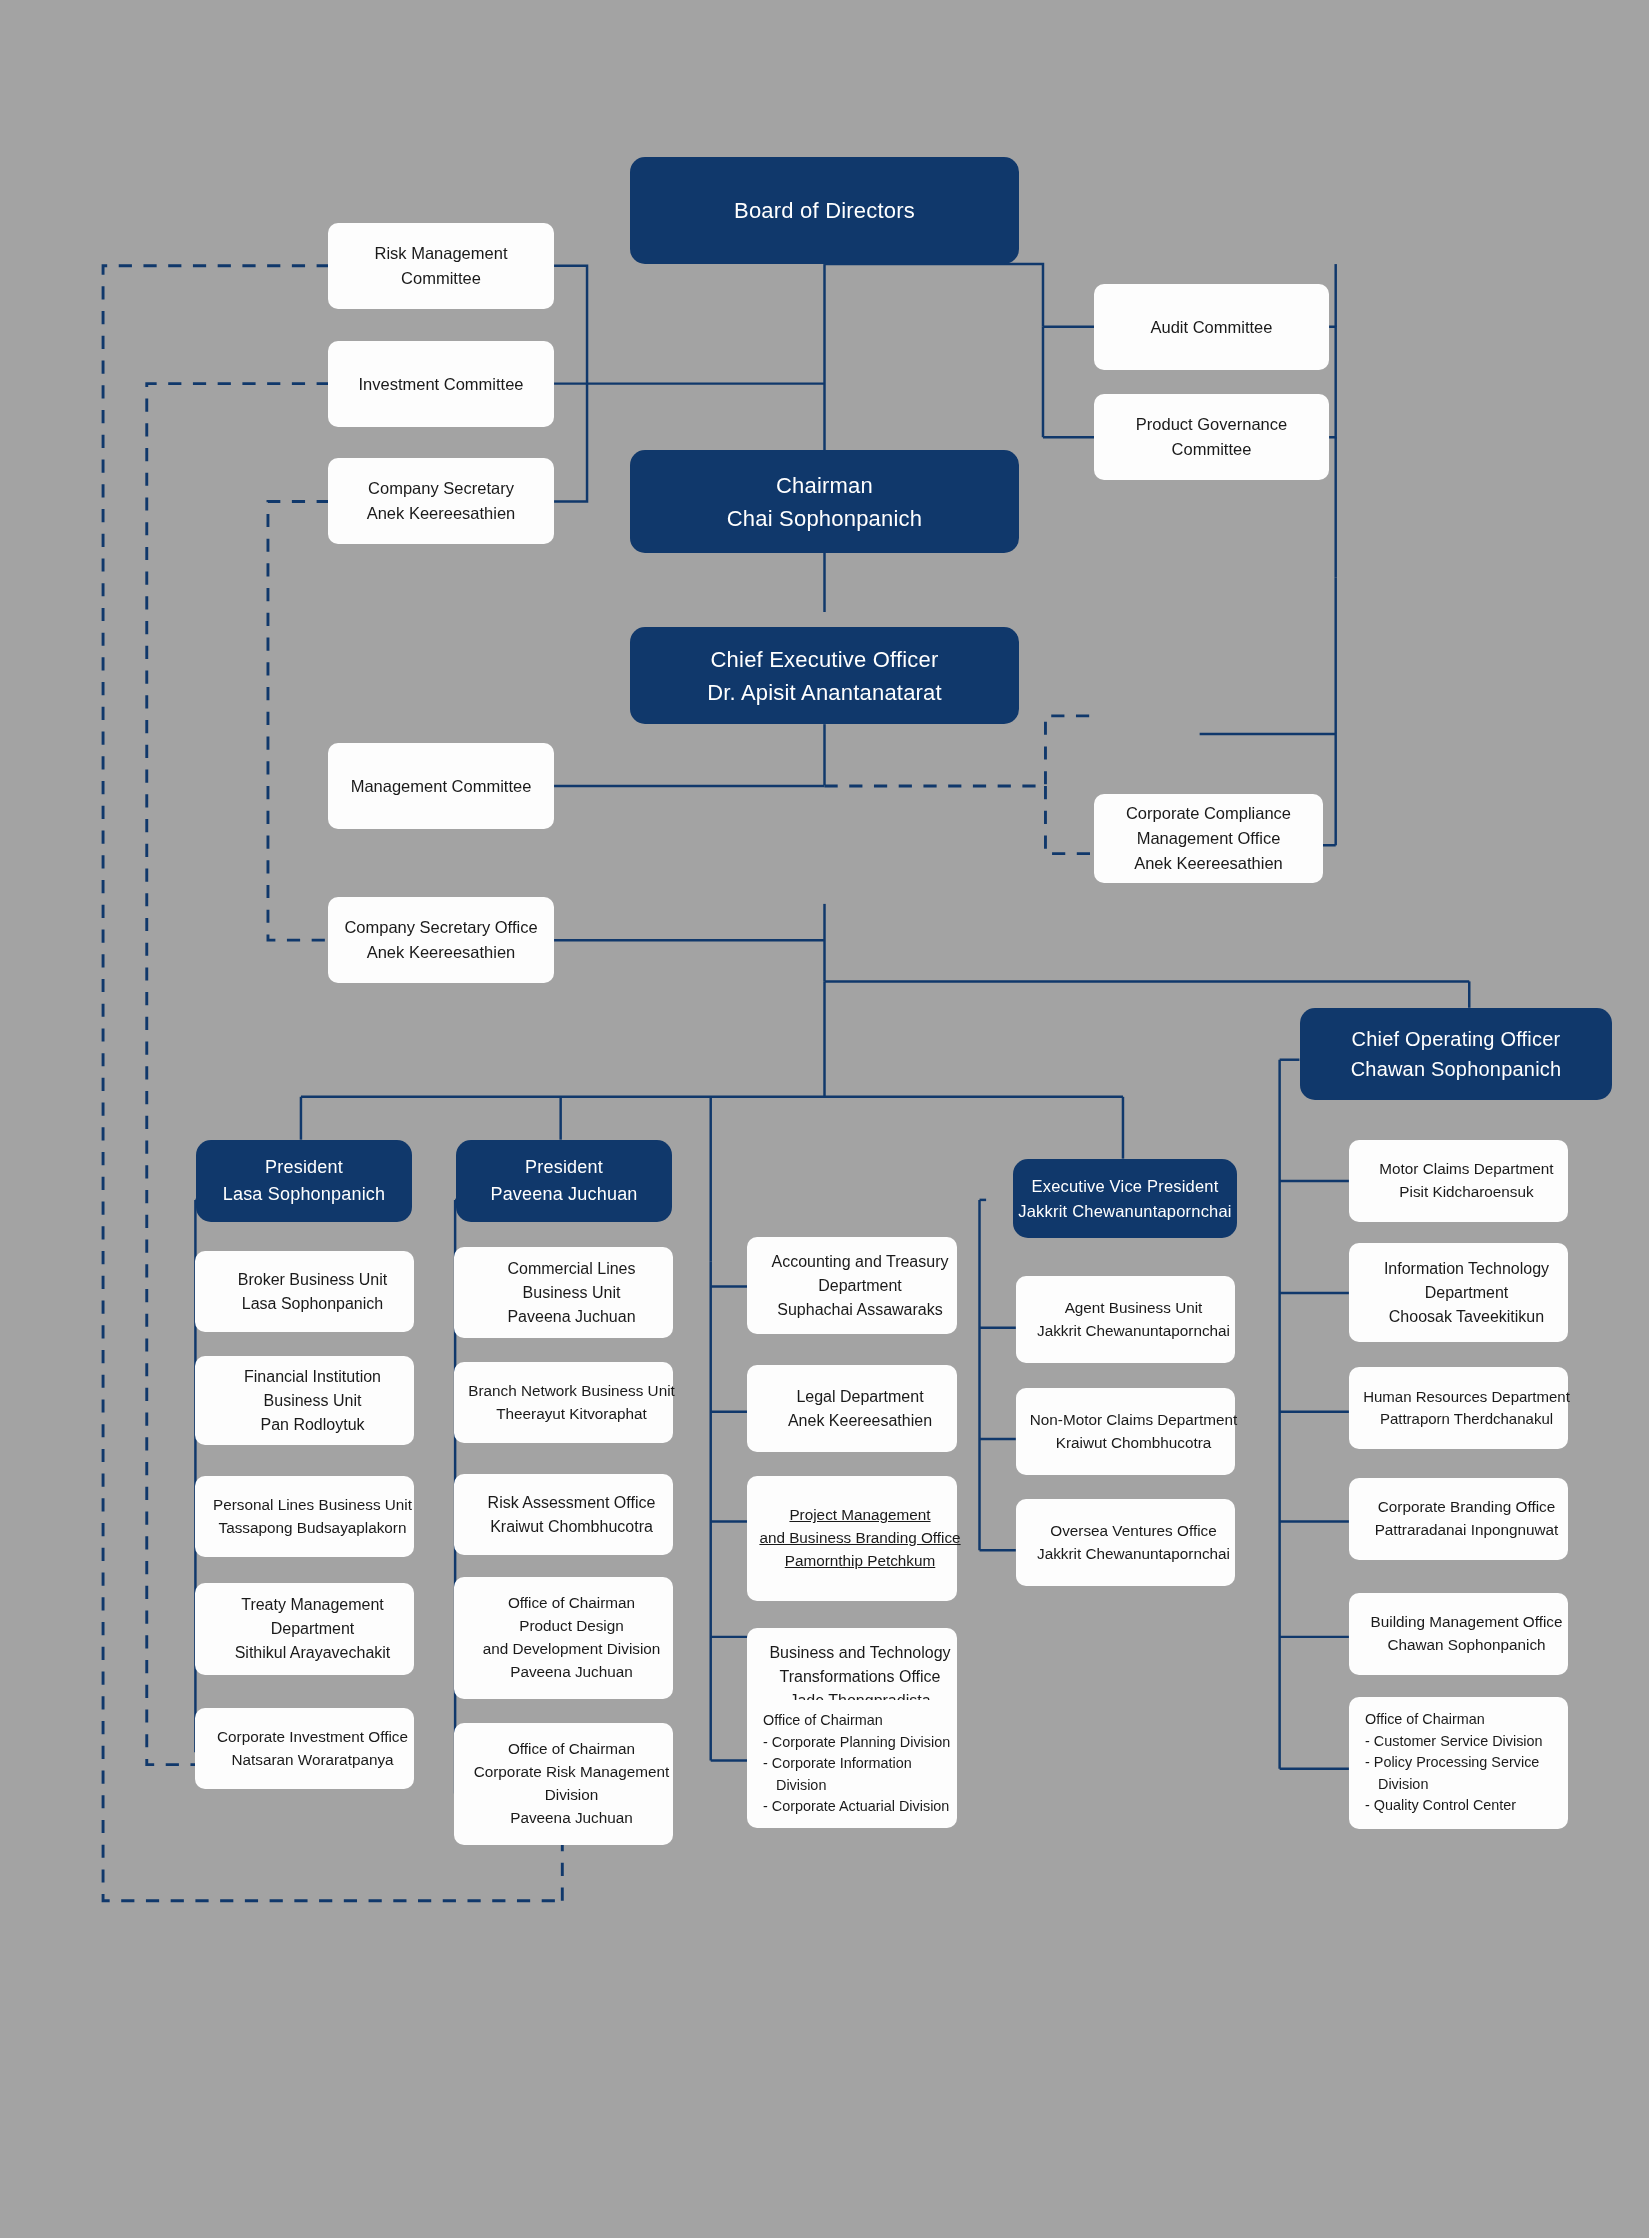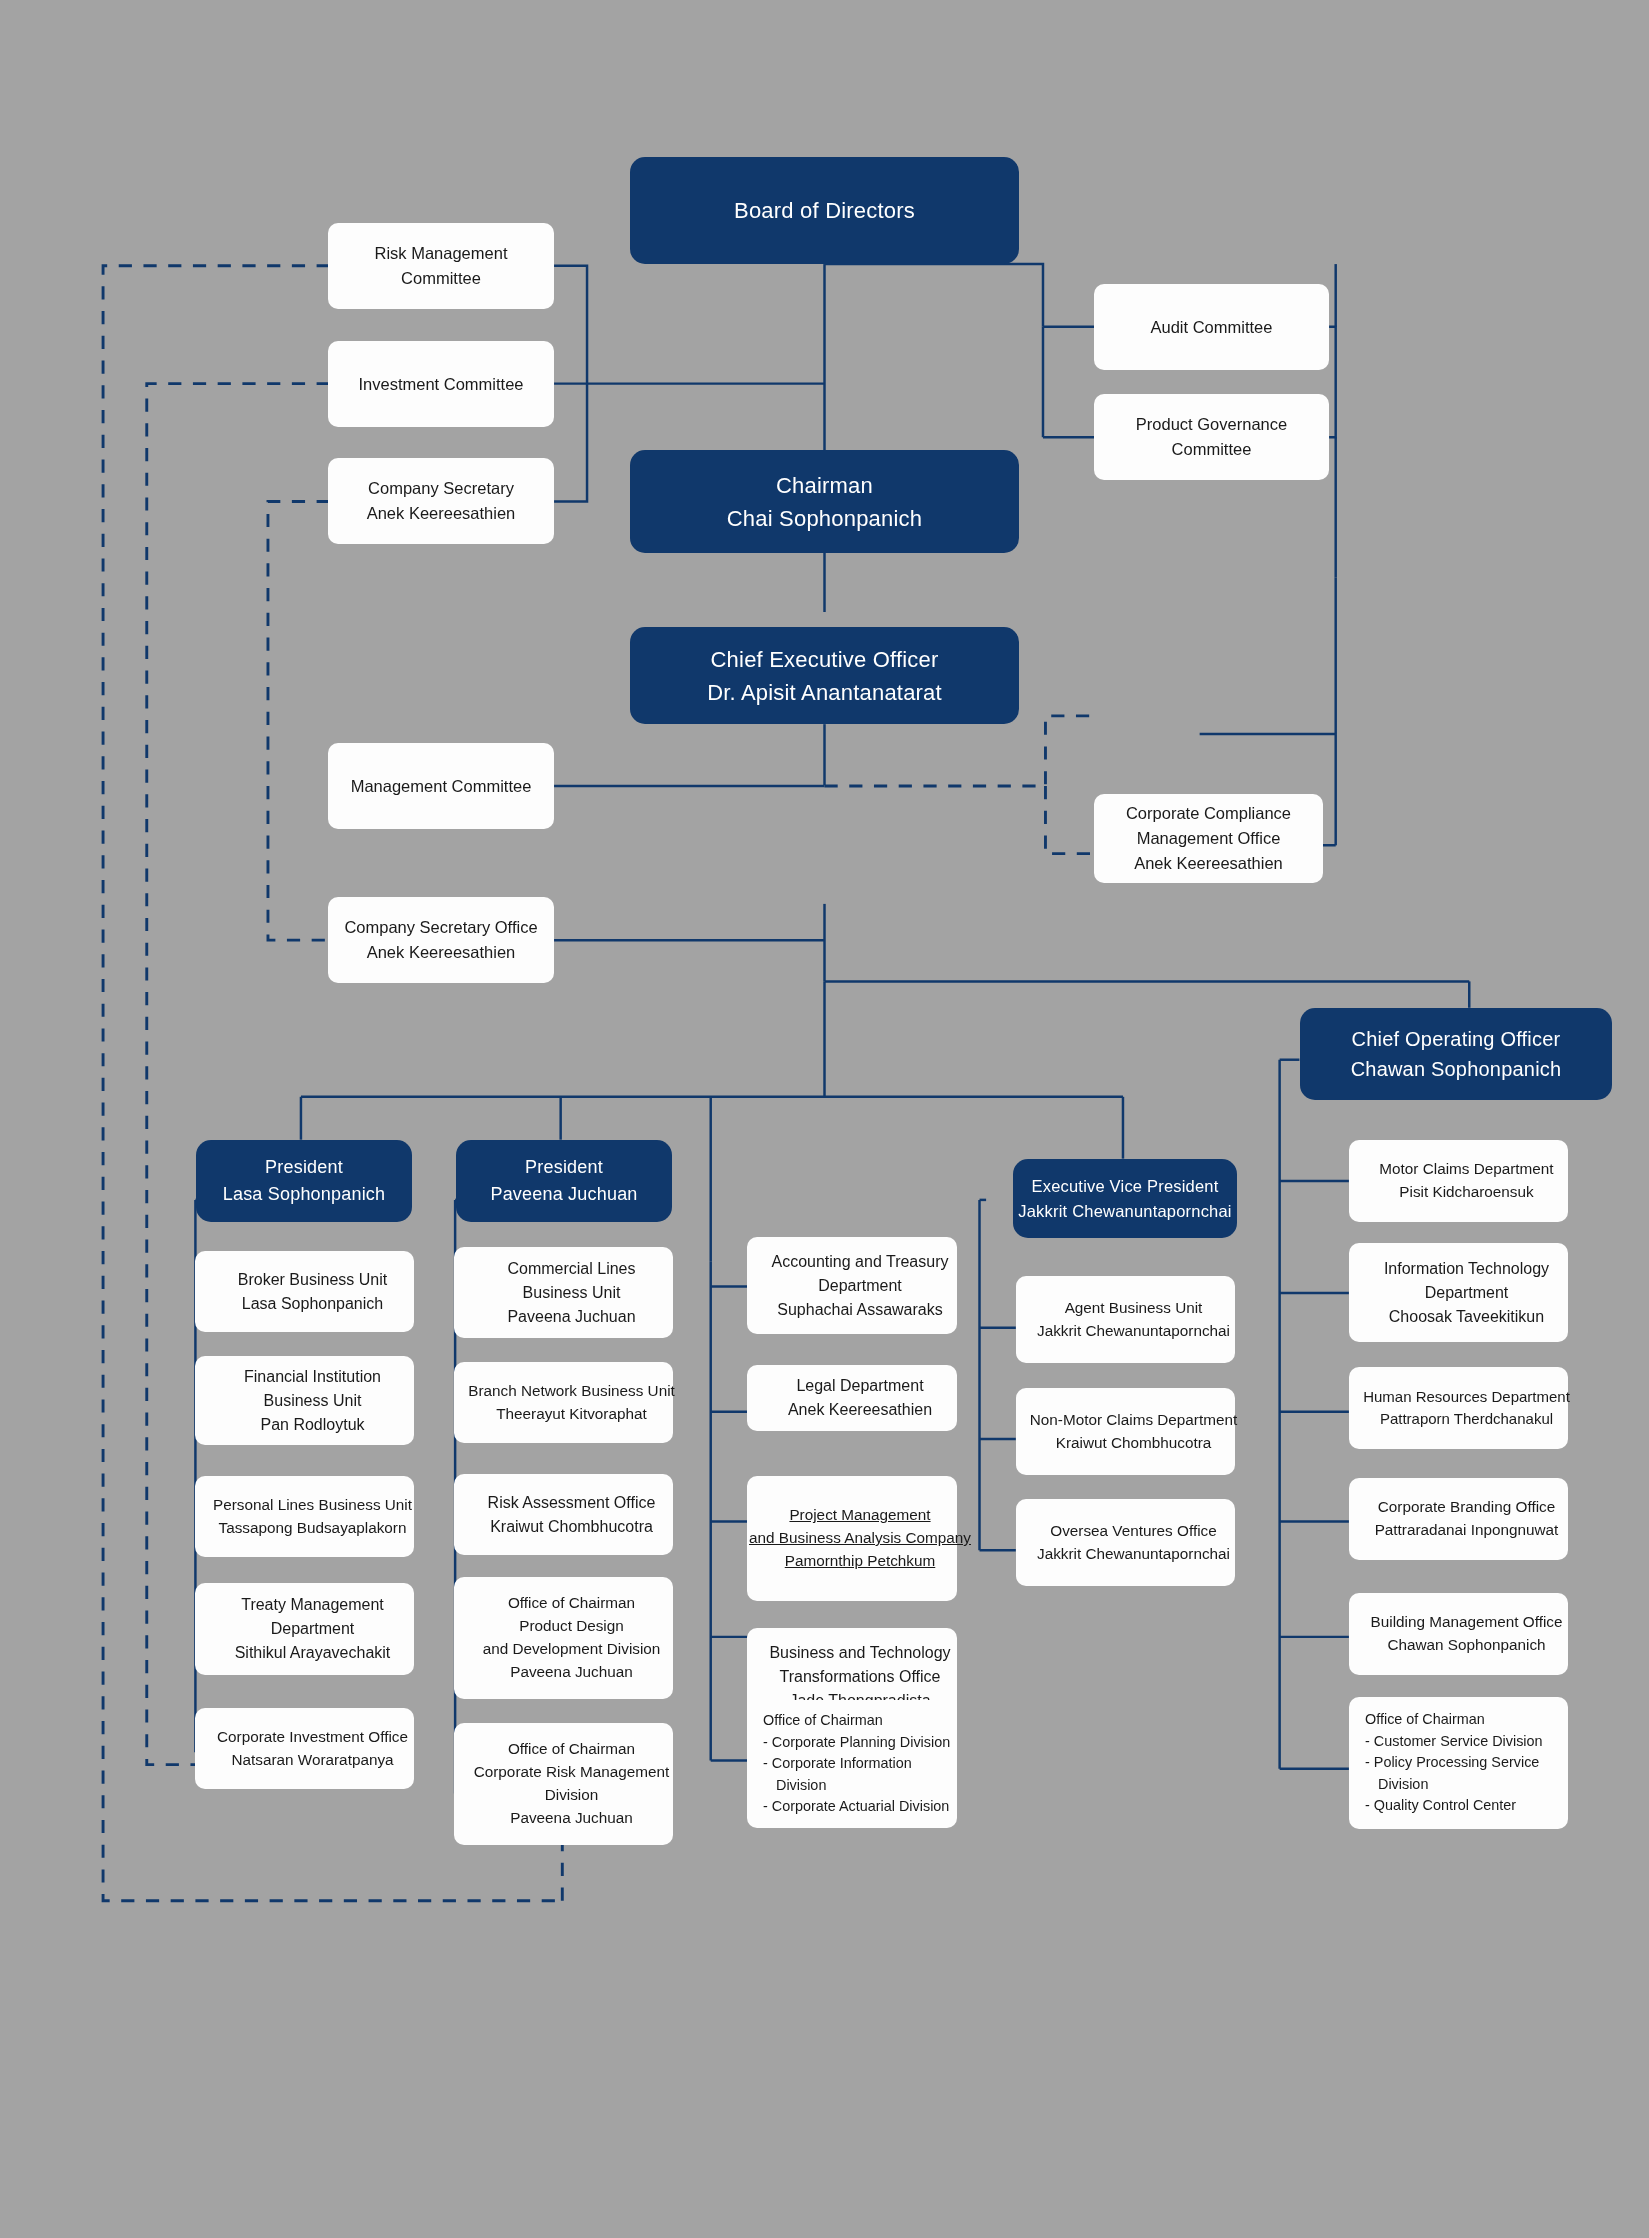--- a/index.html
+++ b/index.html
@@ -287,27 +287,27 @@
     <span class="line">Corporate Risk Management</span>
     <span class="line">Division</span>
     <span class="line">Paveena Juchuan</span>
   </div>
 
   <div class="node plain small" style="left:747px; top:1237px; width:210px; height:97px;">
     <span class="line">Accounting and Treasury</span>
     <span class="line">Department</span>
     <span class="line">Suphachai Assawaraks</span>
   </div>
-  <div class="node plain small" style="left:747px; top:1365px; width:210px; height:66px;">
+  <div class="node plain small" style="left:747px; top:1365px; width:210px; height:87px;">
     <span class="line">Legal Department</span>
     <span class="line">Anek Keereesathien</span>
   </div>
   <div class="node plain small" style="left:747px; top:1476px; width:210px; height:125px; font-size:15.3px;text-decoration:underline;">
     <span class="line">Project Management</span>
-    <span class="line">and Business Analysis Company</span>
+    <span class="line">and Business Branding Office</span>
     <span class="line">Pamornthip Petchkum</span>
   </div>
   <div class="node plain small" style="left:747px; top:1628px; width:210px; height:97px;">
     <span class="line">Business and Technology</span>
     <span class="line">Transformations Office</span>
     <span class="line">Jade Thongpradista</span>
   </div>
   <div class="node plain small listbox" style="left:747px; top:1700px; width:210px; height:128px; font-size:14.4px; justify-content:center;">
     <span class="line">Office of Chairman</span>
     <span class="line indent">- Corporate Planning Division</span>

